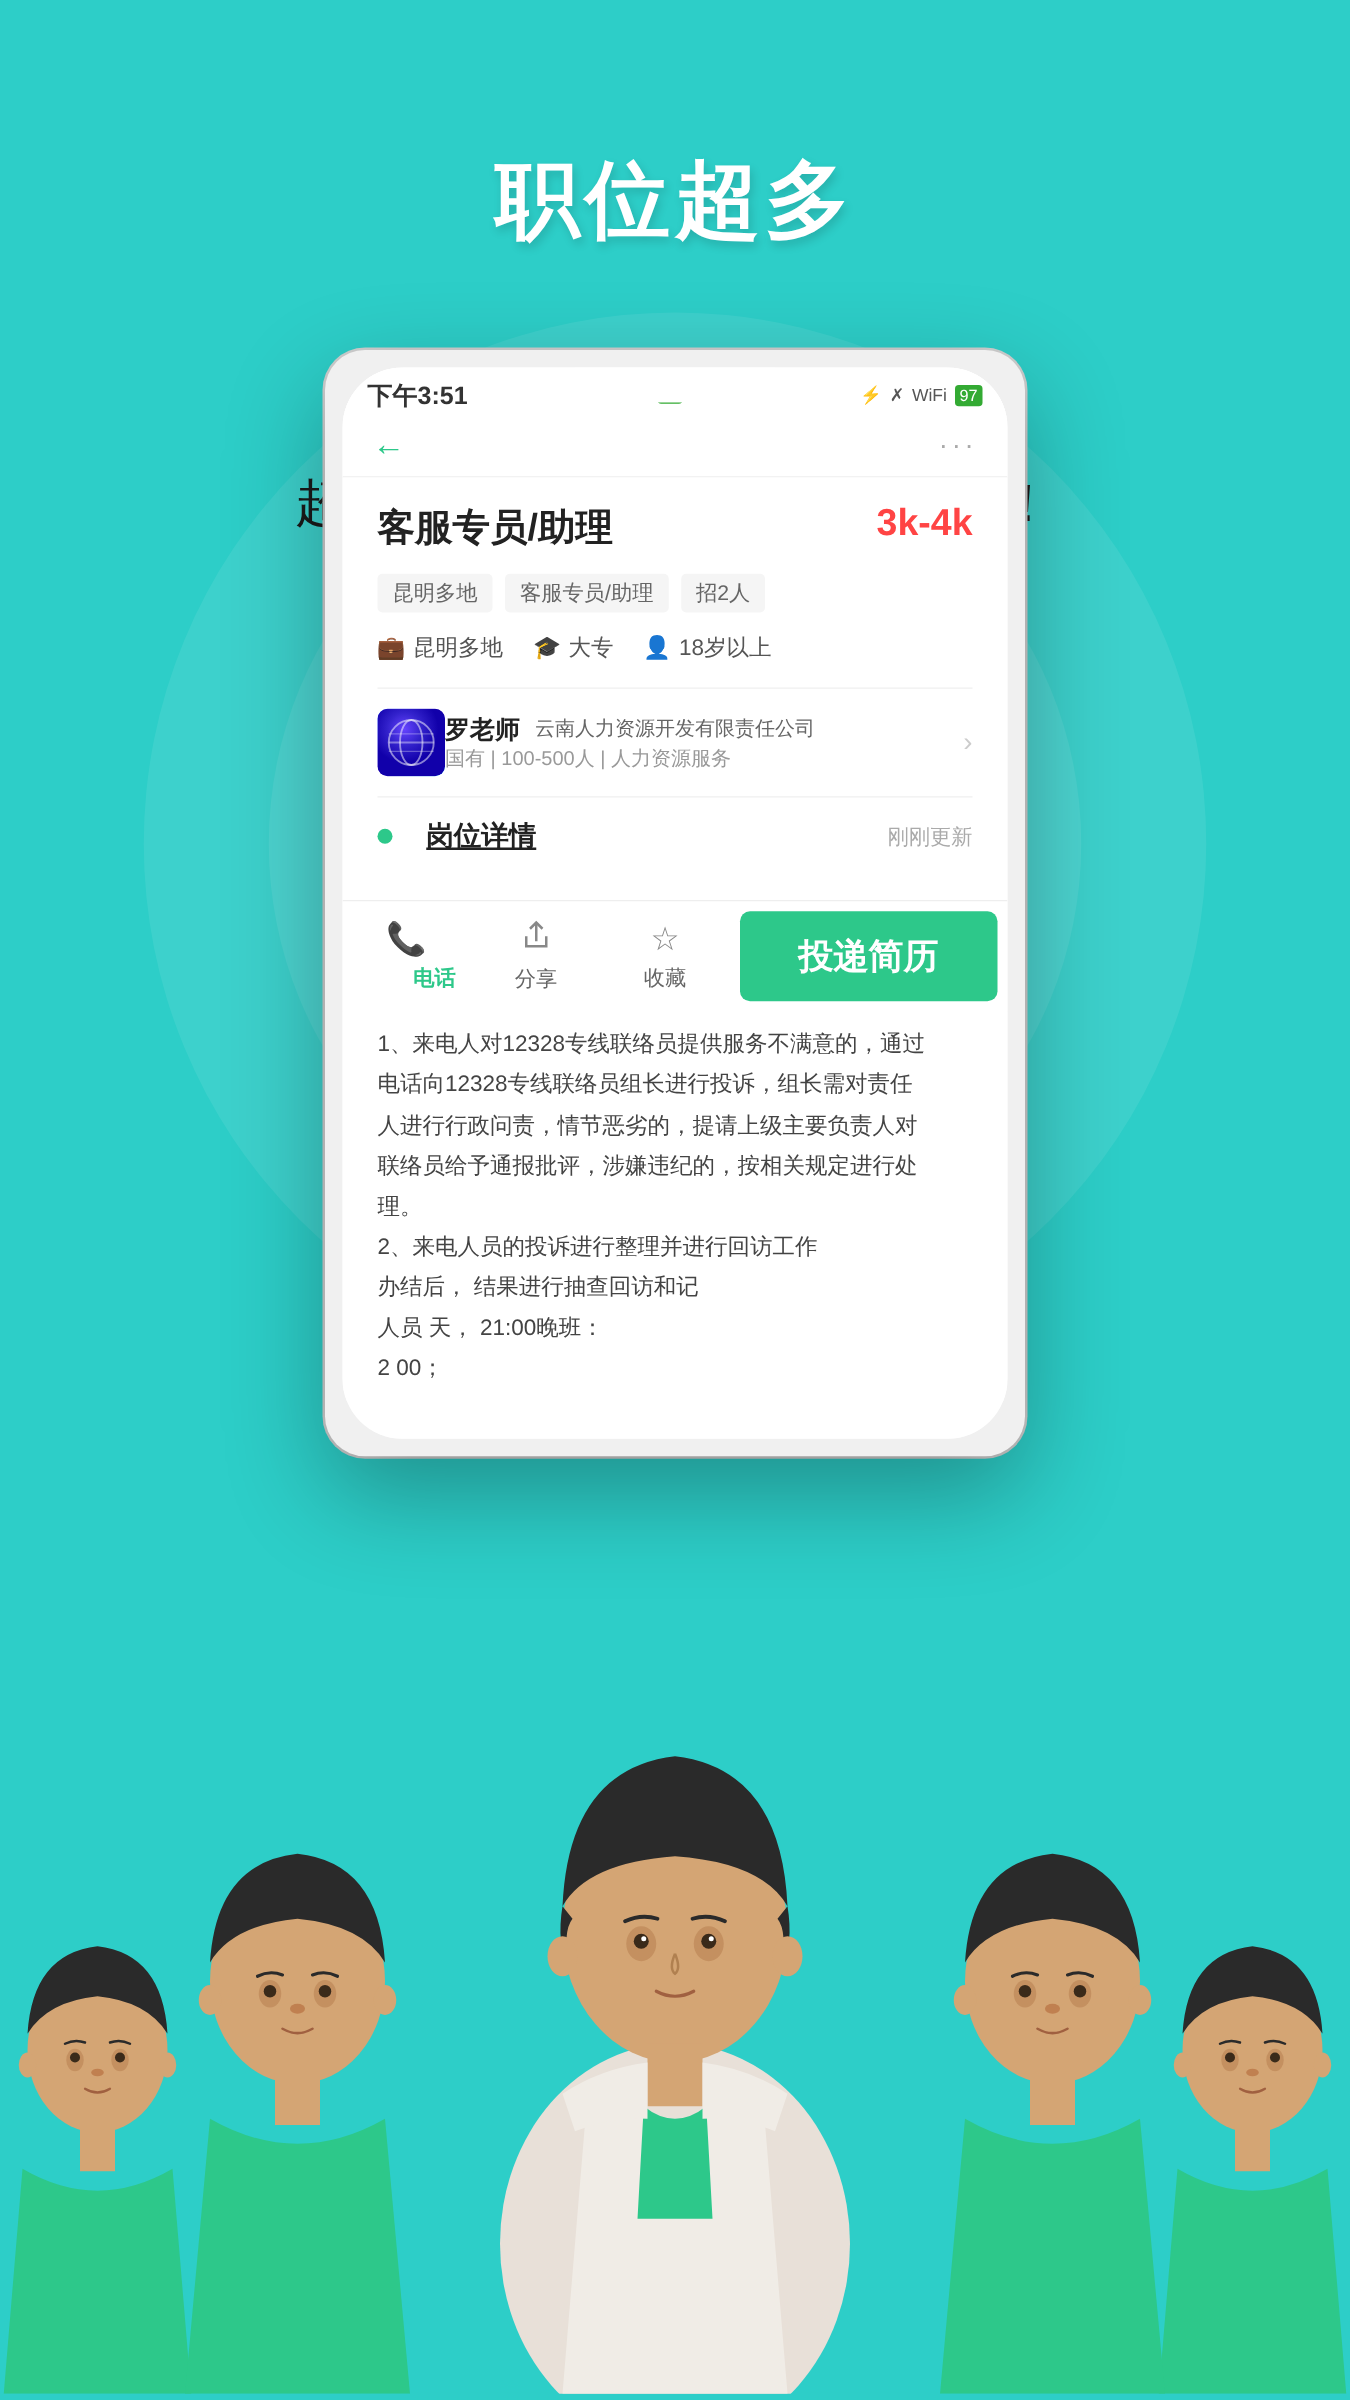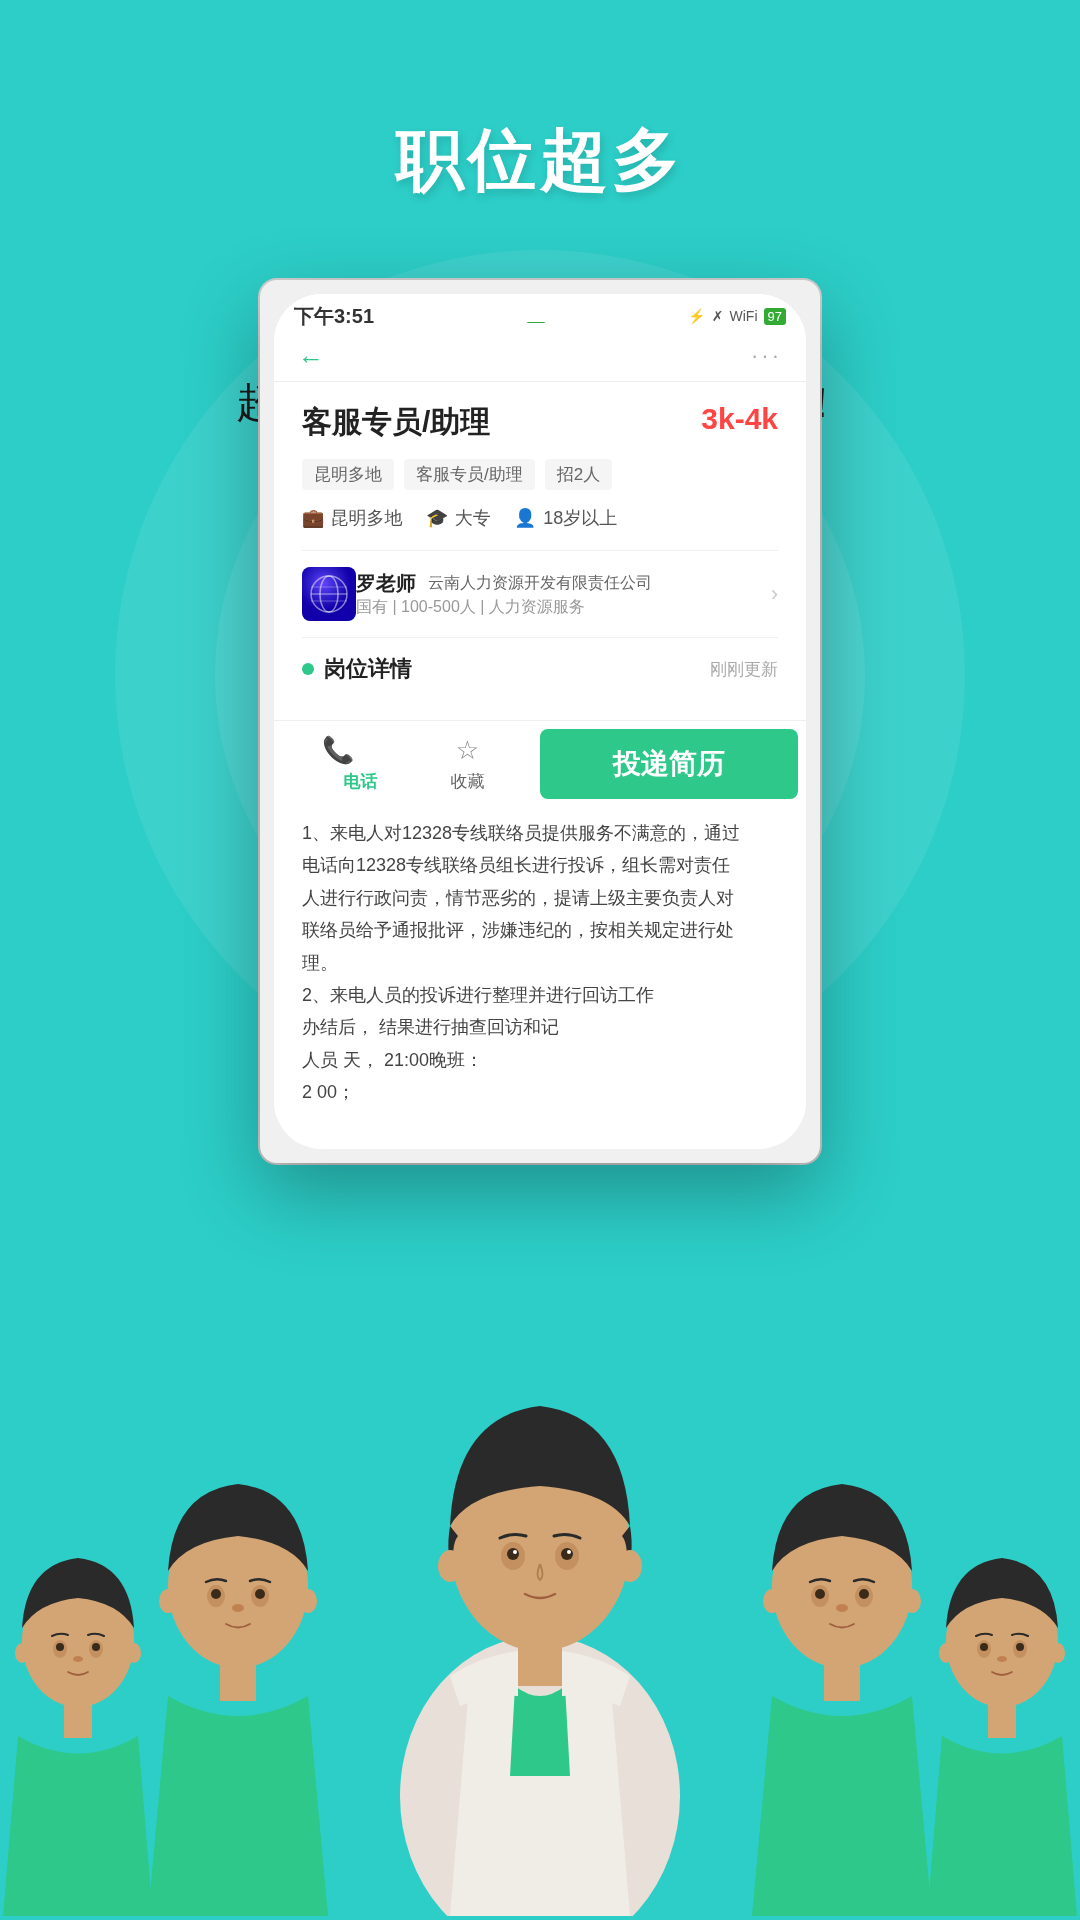--- a/index.html
+++ b/index.html
@@ -72,21 +72,21 @@
       position: absolute;
       top: 280px;
       left: 50%;
       transform: translateX(-50%);
       width: 560px;
       z-index: 10;
     }
 
     .phone-outer {
       background: #f0f0f0;
-      border-radius: 17px;
+      border-radius: 32px;
       padding: 14px;
       box-shadow: 0 30px 80px rgba(0,0,0,0.3), 0 0 0 2px #d0d0d0;
       position: relative;
     }
 
     .phone-inner {
       background: white;
       border-radius: 48px;
       overflow: hidden;
       position: relative;
@@ -275,24 +275,25 @@
     .position-section {
       padding: 16px 0;
       display: flex;
       justify-content: space-between;
       align-items: center;
     }
 
     .position-label {
       display: flex;
       align-items: center;
-      gap: 10px;
+      gap: 27px;
       font-size: 22px;
       font-weight: 600;
       color: #222;
+      text-decoration: underline;
     }
 
     .green-dot {
       width: 12px;
       height: 12px;
       background: #2DC88A;
       border-radius: 50%;
     }
 
     .update-time {
@@ -531,20 +532,30 @@
           <span class="update-time">刚刚更新</span>
         </div>
       </div>
 
       <div class="action-bar">
         <div class="action-btn action-phone">
           <span class="action-btn-icon" style="color:#2DC88A;">📞</span>
           <span class="action-btn-label">电话</span>
         </div>
         <div class="action-btn">
+          <span class="action-btn-icon" style="color:#888;">
+            <svg width="26" height="26" viewBox="0 0 26 26" fill="none" stroke="#888" stroke-width="2">
+              <path d="M13 3 L13 18"></path>
+              <path d="M8 8 L13 3 L18 8"></path>
+              <path d="M5 14 L5 22 L21 22 L21 14"></path>
+            </svg>
+          </span>
+          <span class="action-btn-label">分享</span>
+        </div>
+        <div class="action-btn">
           <span class="action-btn-icon" style="color:#888;">☆</span>
           <span class="action-btn-label">收藏</span>
         </div>
         <button class="submit-btn">投递简历</button>
       </div>
 
       <div class="job-desc">
         <p>1、来电人对12328专线联络员提供服务不满意的，通过</p>
         <p>电话向12328专线联络员组长进行投诉，组长需对责任</p>
         <p>人进行行政问责，情节恶劣的，提请上级主要负责人对</p>

